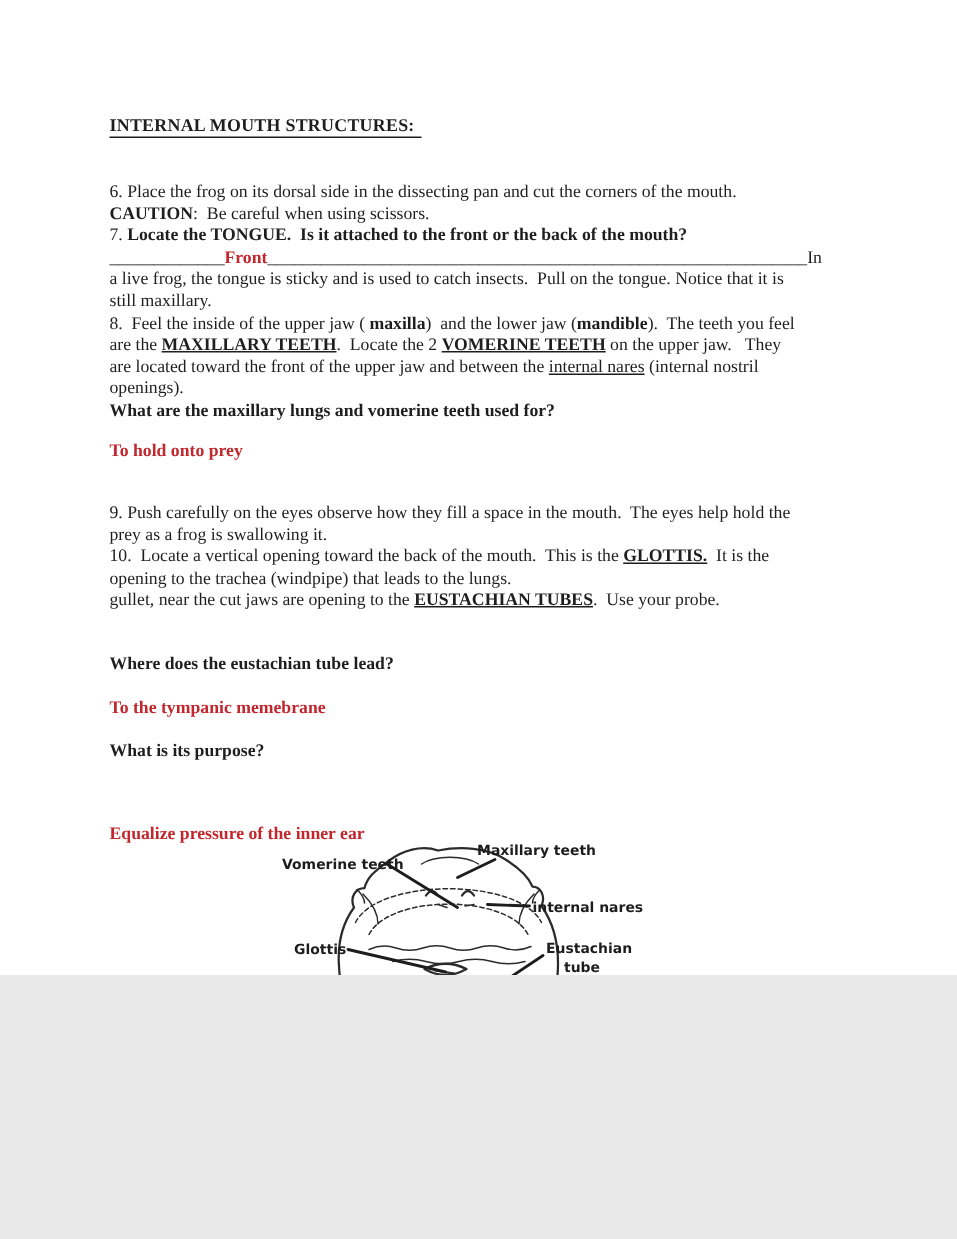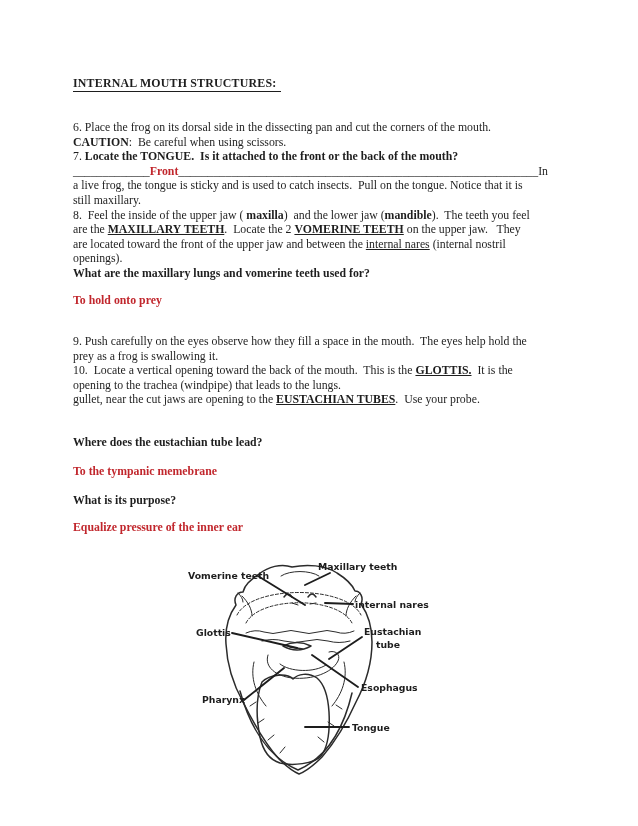--- a/index.html
+++ b/index.html
@@ -1,18 +1,18 @@
 <!DOCTYPE html>
 <html><head>
 <meta charset="utf-8">
 <style>
   html,body{margin:0;padding:0;background:#e9e9e9;}
   .page{
     position:relative;
-    width:638px;height:826px;
+    width:638px;height:650px;
     margin:0 auto;
     background:#ffffff;
     font-family:"Liberation Serif",serif;
     font-size:11.8px;
     line-height:14.6px;
     color:#1e1e1e;
     overflow:hidden;
   }
   .title{
     position:absolute;left:73px;top:76px;
@@ -71,21 +71,21 @@
     </div>
   <div class="group" style="top:435px">
       <div class="line"><span class="b">Where does the eustachian tube lead?</span></div>
     </div>
   <div class="group" style="top:464px">
       <div class="line"><span class="r">To the tympanic memebrane</span></div>
     </div>
   <div class="group" style="top:493px">
       <div class="line"><span class="b">What is its purpose?</span></div>
     </div>
-  <div class="group" style="top:520px">
+  <div class="group" style="top:548px">
       <div class="line"><span class="r">Equalize pressure of the inner ear</span></div>
     </div>
 
   <div class="diagram">
     <svg width="262" height="255" viewBox="0 0 262 255" xmlns="http://www.w3.org/2000/svg">
 
       <path class="sketch" d="
         M 112,16
         C 101,12 88,16 79,23
         C 71,29 65,33 63,41

